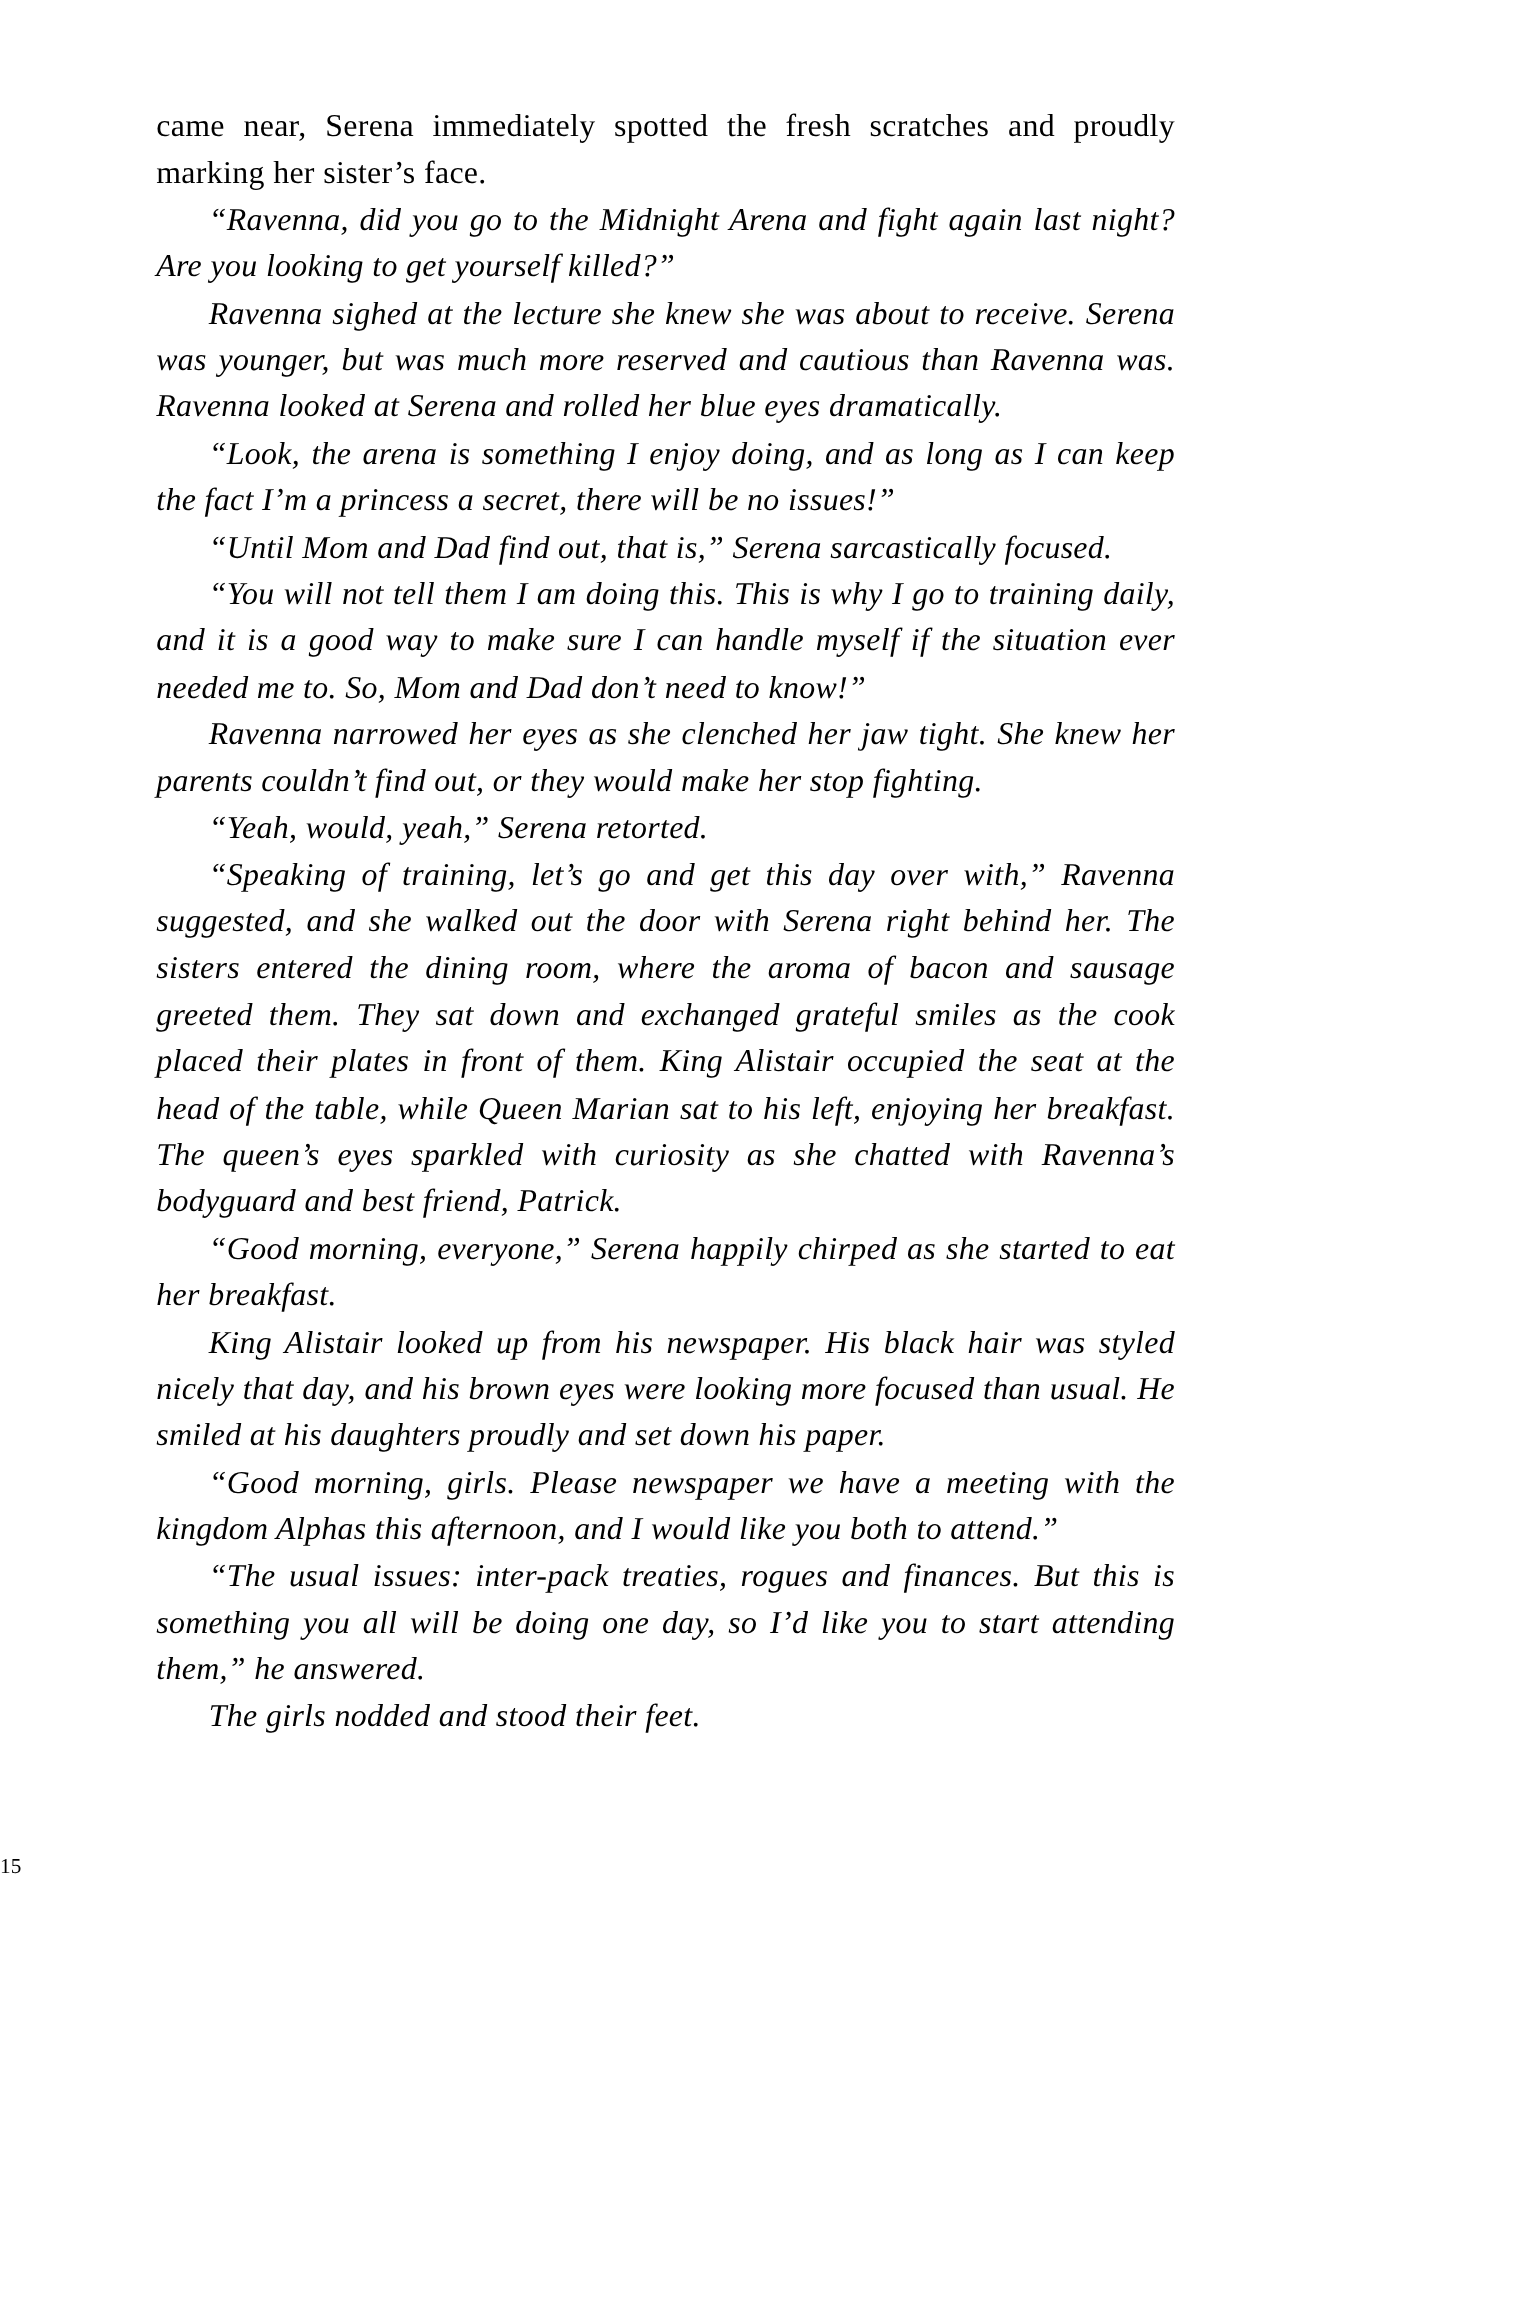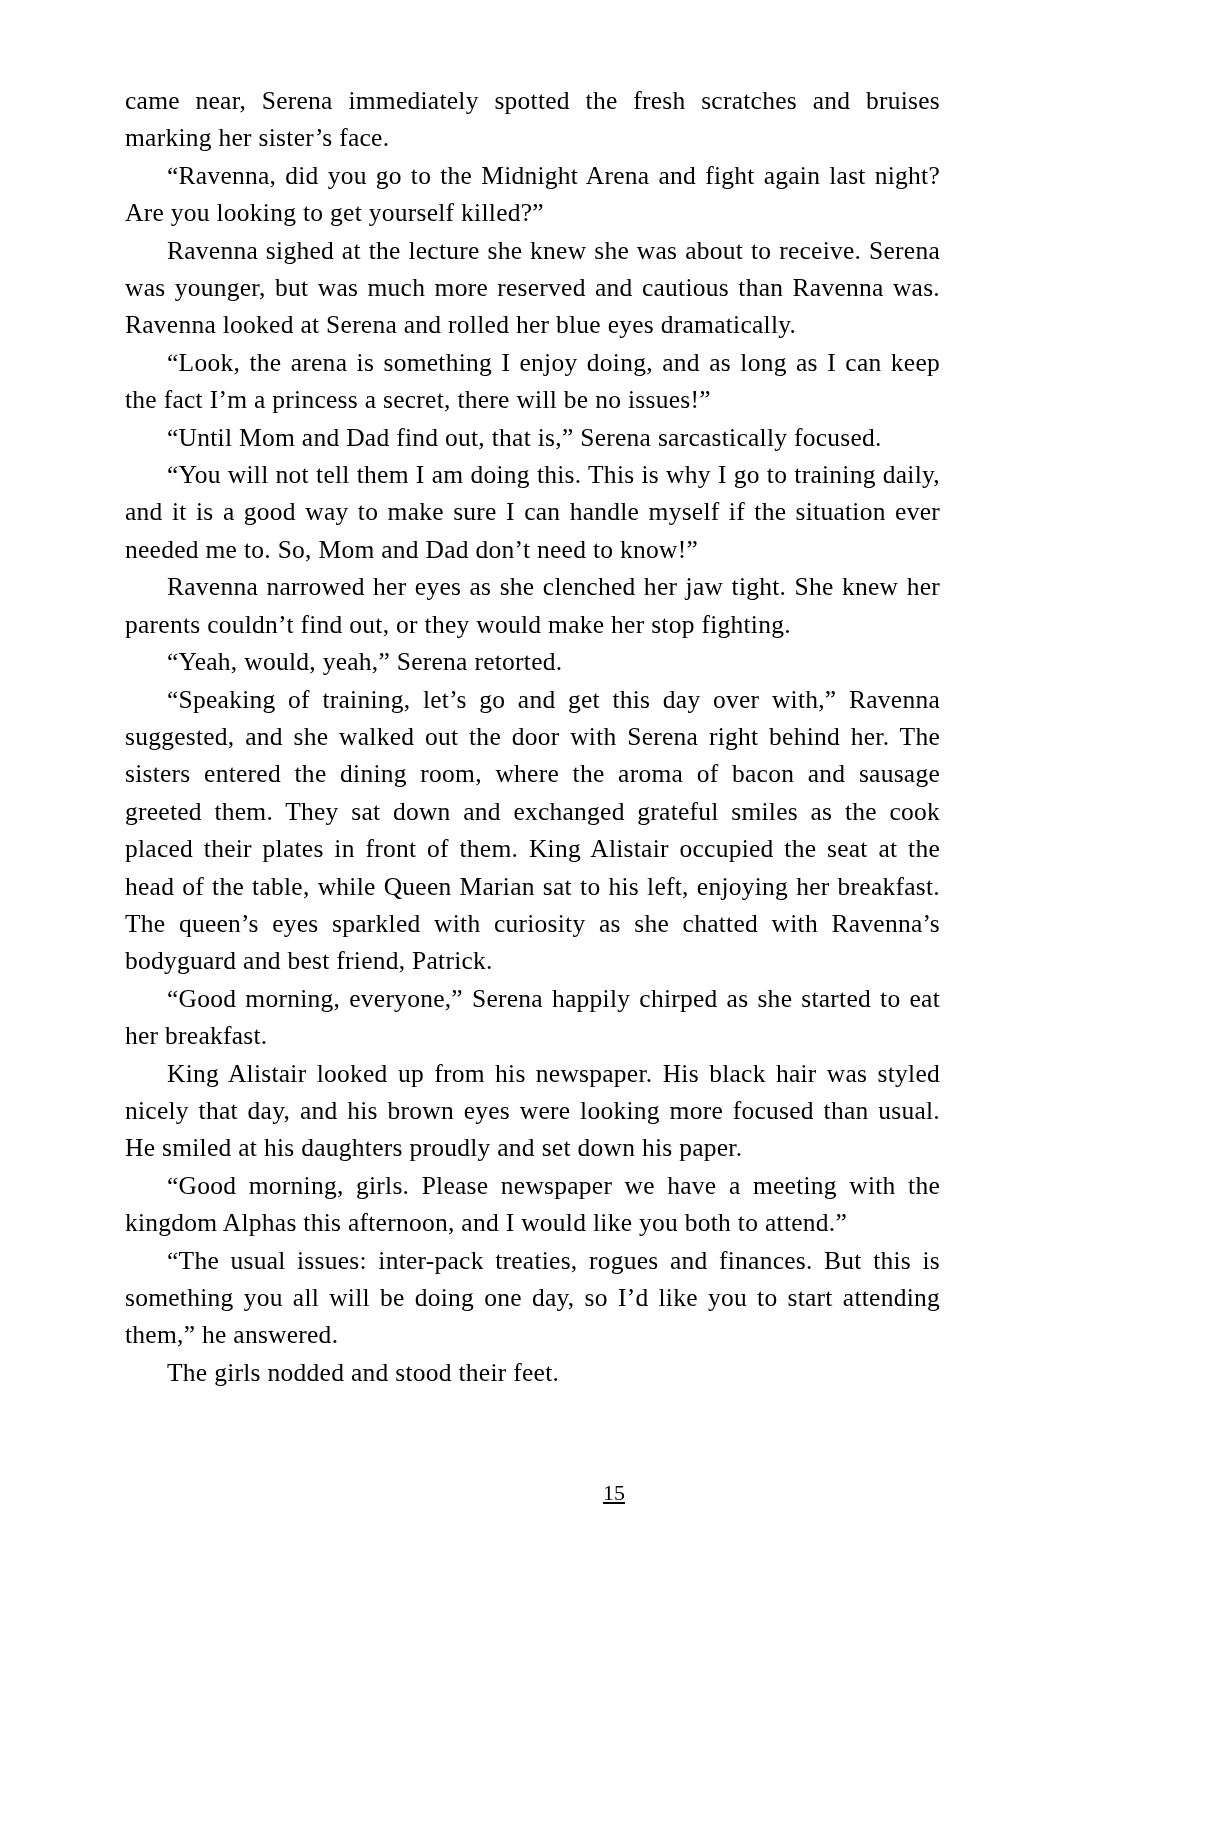--- a/index.html
+++ b/index.html
@@ -31,42 +31,42 @@
     text-justify: inter-word;
     font-size: 25.5px;
     line-height: 37.4px;
     letter-spacing: 0.01em;
     word-spacing: 0.005em;
     -webkit-hyphens: none;
     hyphens: none;
   }
   .para.indent {
     text-indent: 42px;
+    font-style: italic;
   }
   .para.noindent {
     text-indent: 0;
   }
   .page-number {
     position: absolute;
     left: 0;
     right: 0;
     top: 1478px;
-    text-align: center;
-    font-size: 22px;
+    text-align: left;
+    font-size: 17px;
     line-height: 30px;
-    text-decoration: underline;
   }
 </style>
 </head>
 <body>
 
 <div class="page">
 
   <div class="text-block">
-    <p class="para noindent">came near, Serena immediately spotted the fresh scratches and bruises marking her sister’s face.</p>
+    <p class="para noindent">came near, Serena immediately spotted the fresh scratches and proudly marking her sister’s face.</p>
     <p class="para indent">“Ravenna, did you go to the Midnight Arena and fight again last night? Are you looking to get yourself killed?”</p>
     <p class="para indent">Ravenna sighed at the lecture she knew she was about to receive. Serena was younger, but was much more reserved and cautious than Ravenna was. Ravenna looked at Serena and rolled her blue eyes dramatically.</p>
     <p class="para indent">“Look, the arena is something I enjoy doing, and as long as I can keep the fact I’m a princess a secret, there will be no issues!”</p>
     <p class="para indent">“Until Mom and Dad find out, that is,” Serena sarcastically focused.</p>
     <p class="para indent">“You will not tell them I am doing this. This is why I go to training daily, and it is a good way to make sure I can handle myself if the situation ever needed me to. So, Mom and Dad don’t need to know!”</p>
     <p class="para indent">Ravenna narrowed her eyes as she clenched her jaw tight. She knew her parents couldn’t find out, or they would make her stop fighting.</p>
     <p class="para indent">“Yeah, would, yeah,” Serena retorted.</p>
     <p class="para indent">“Speaking of training, let’s go and get this day over with,” Ravenna suggested, and she walked out the door with Serena right behind her. The sisters entered the dining room, where the aroma of bacon and sausage greeted them. They sat down and exchanged grateful smiles as the cook placed their plates in front of them. King Alistair occupied the seat at the head of the table, while Queen Marian sat to his left, enjoying her breakfast. The queen’s eyes sparkled with curiosity as she chatted with Ravenna’s bodyguard and best friend, Patrick.</p>
     <p class="para indent">“Good morning, everyone,” Serena happily chirped as she started to eat her breakfast.</p>
     <p class="para indent">King Alistair looked up from his newspaper. His black hair was styled nicely that day, and his brown eyes were looking more focused than usual. He smiled at his daughters proudly and set down his paper.</p>

